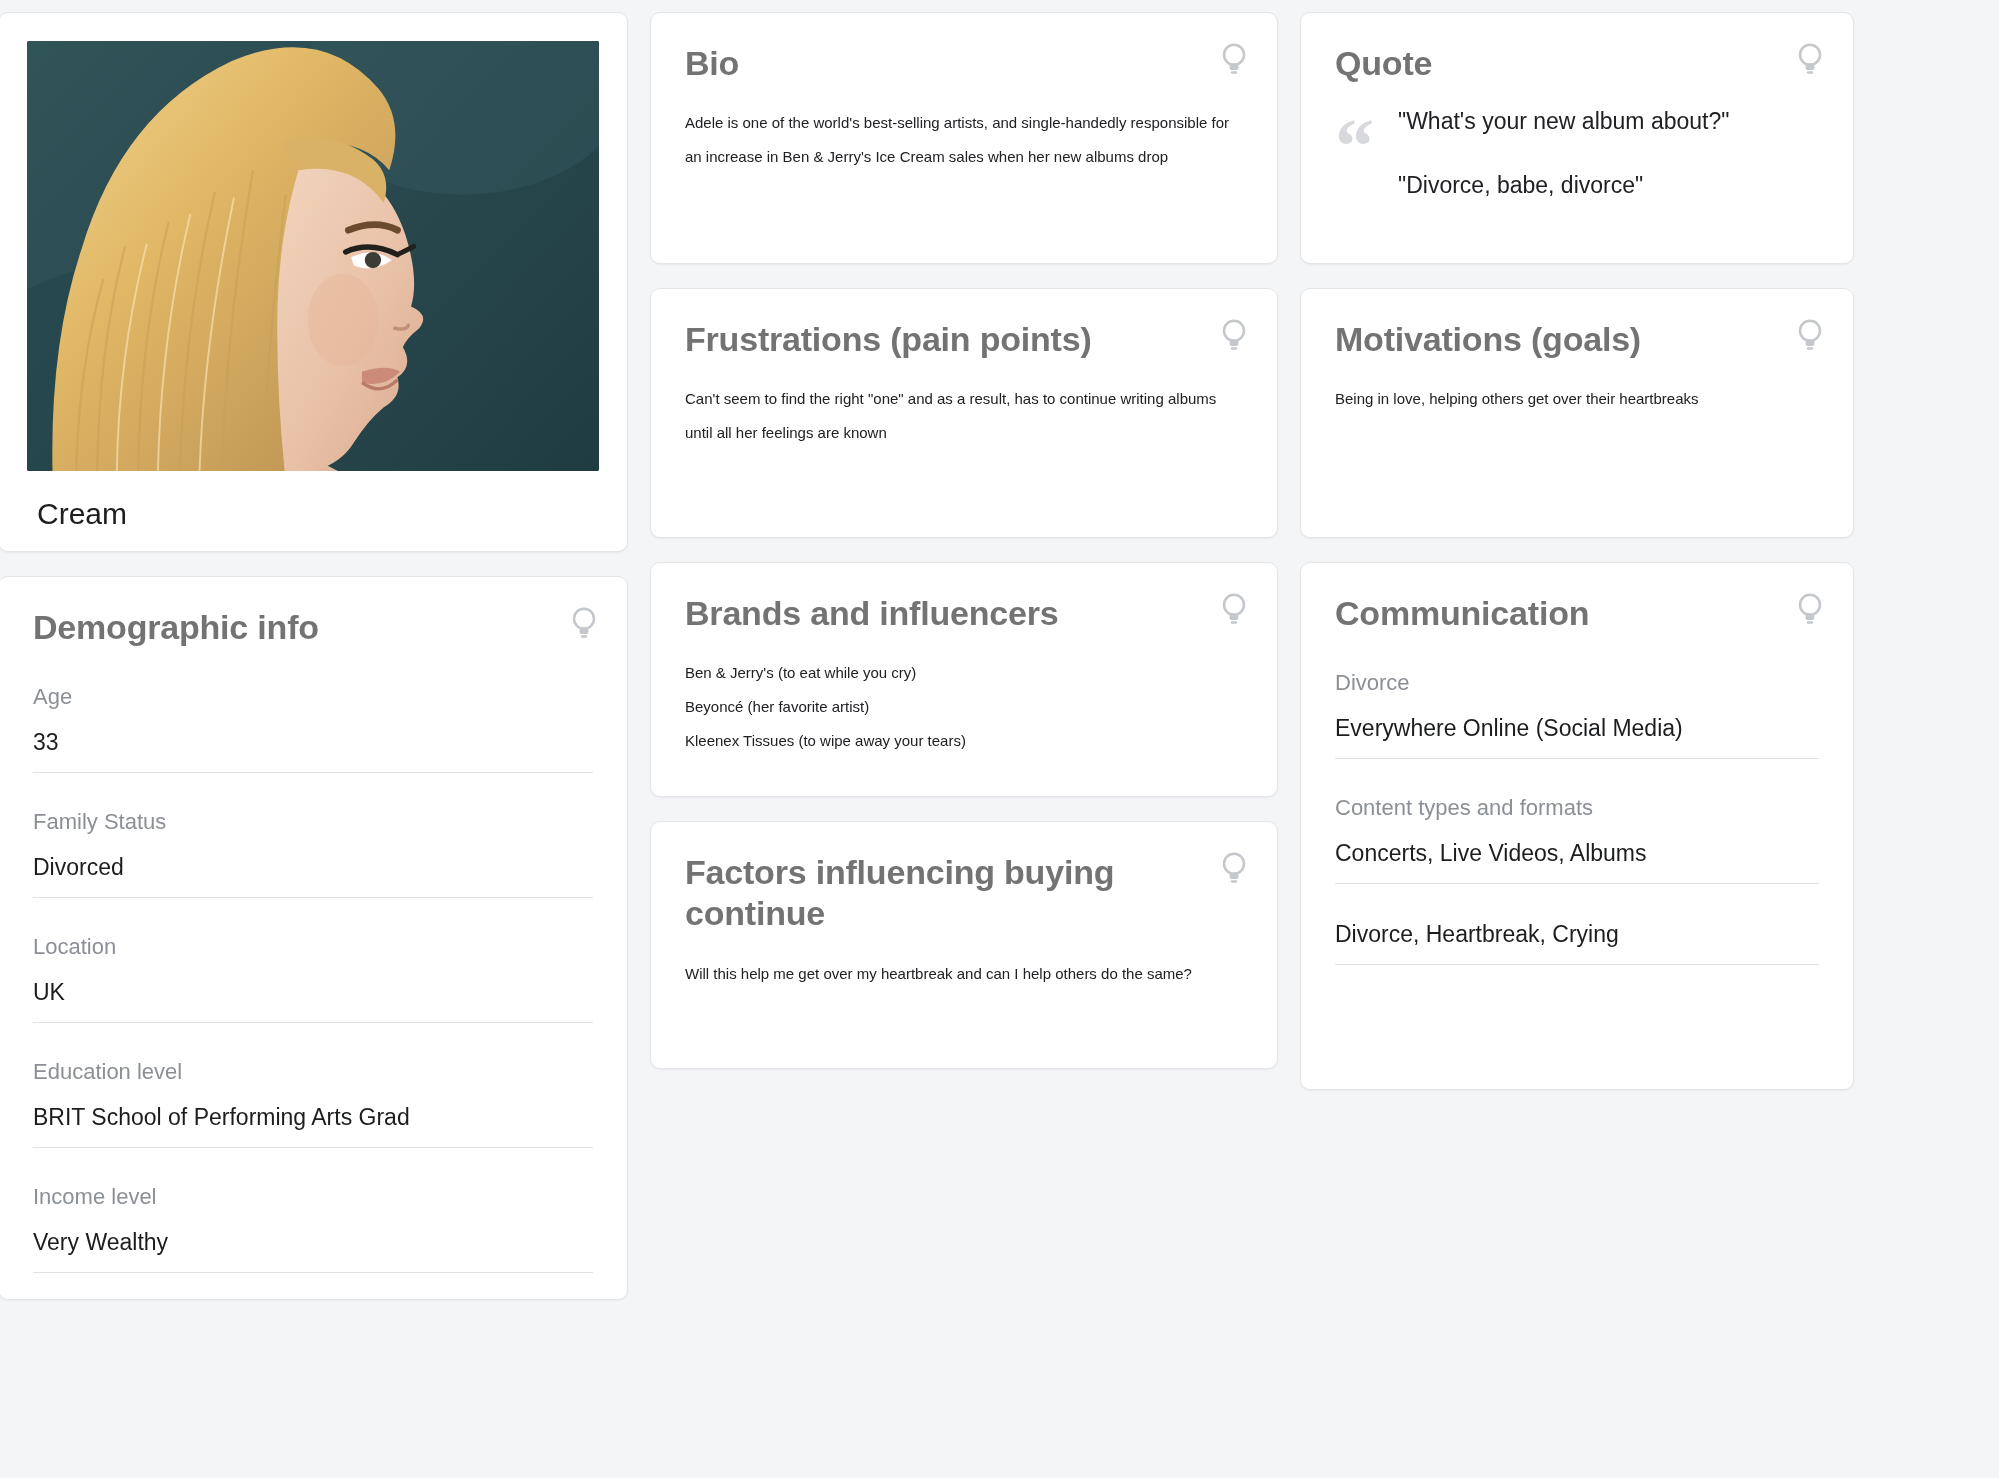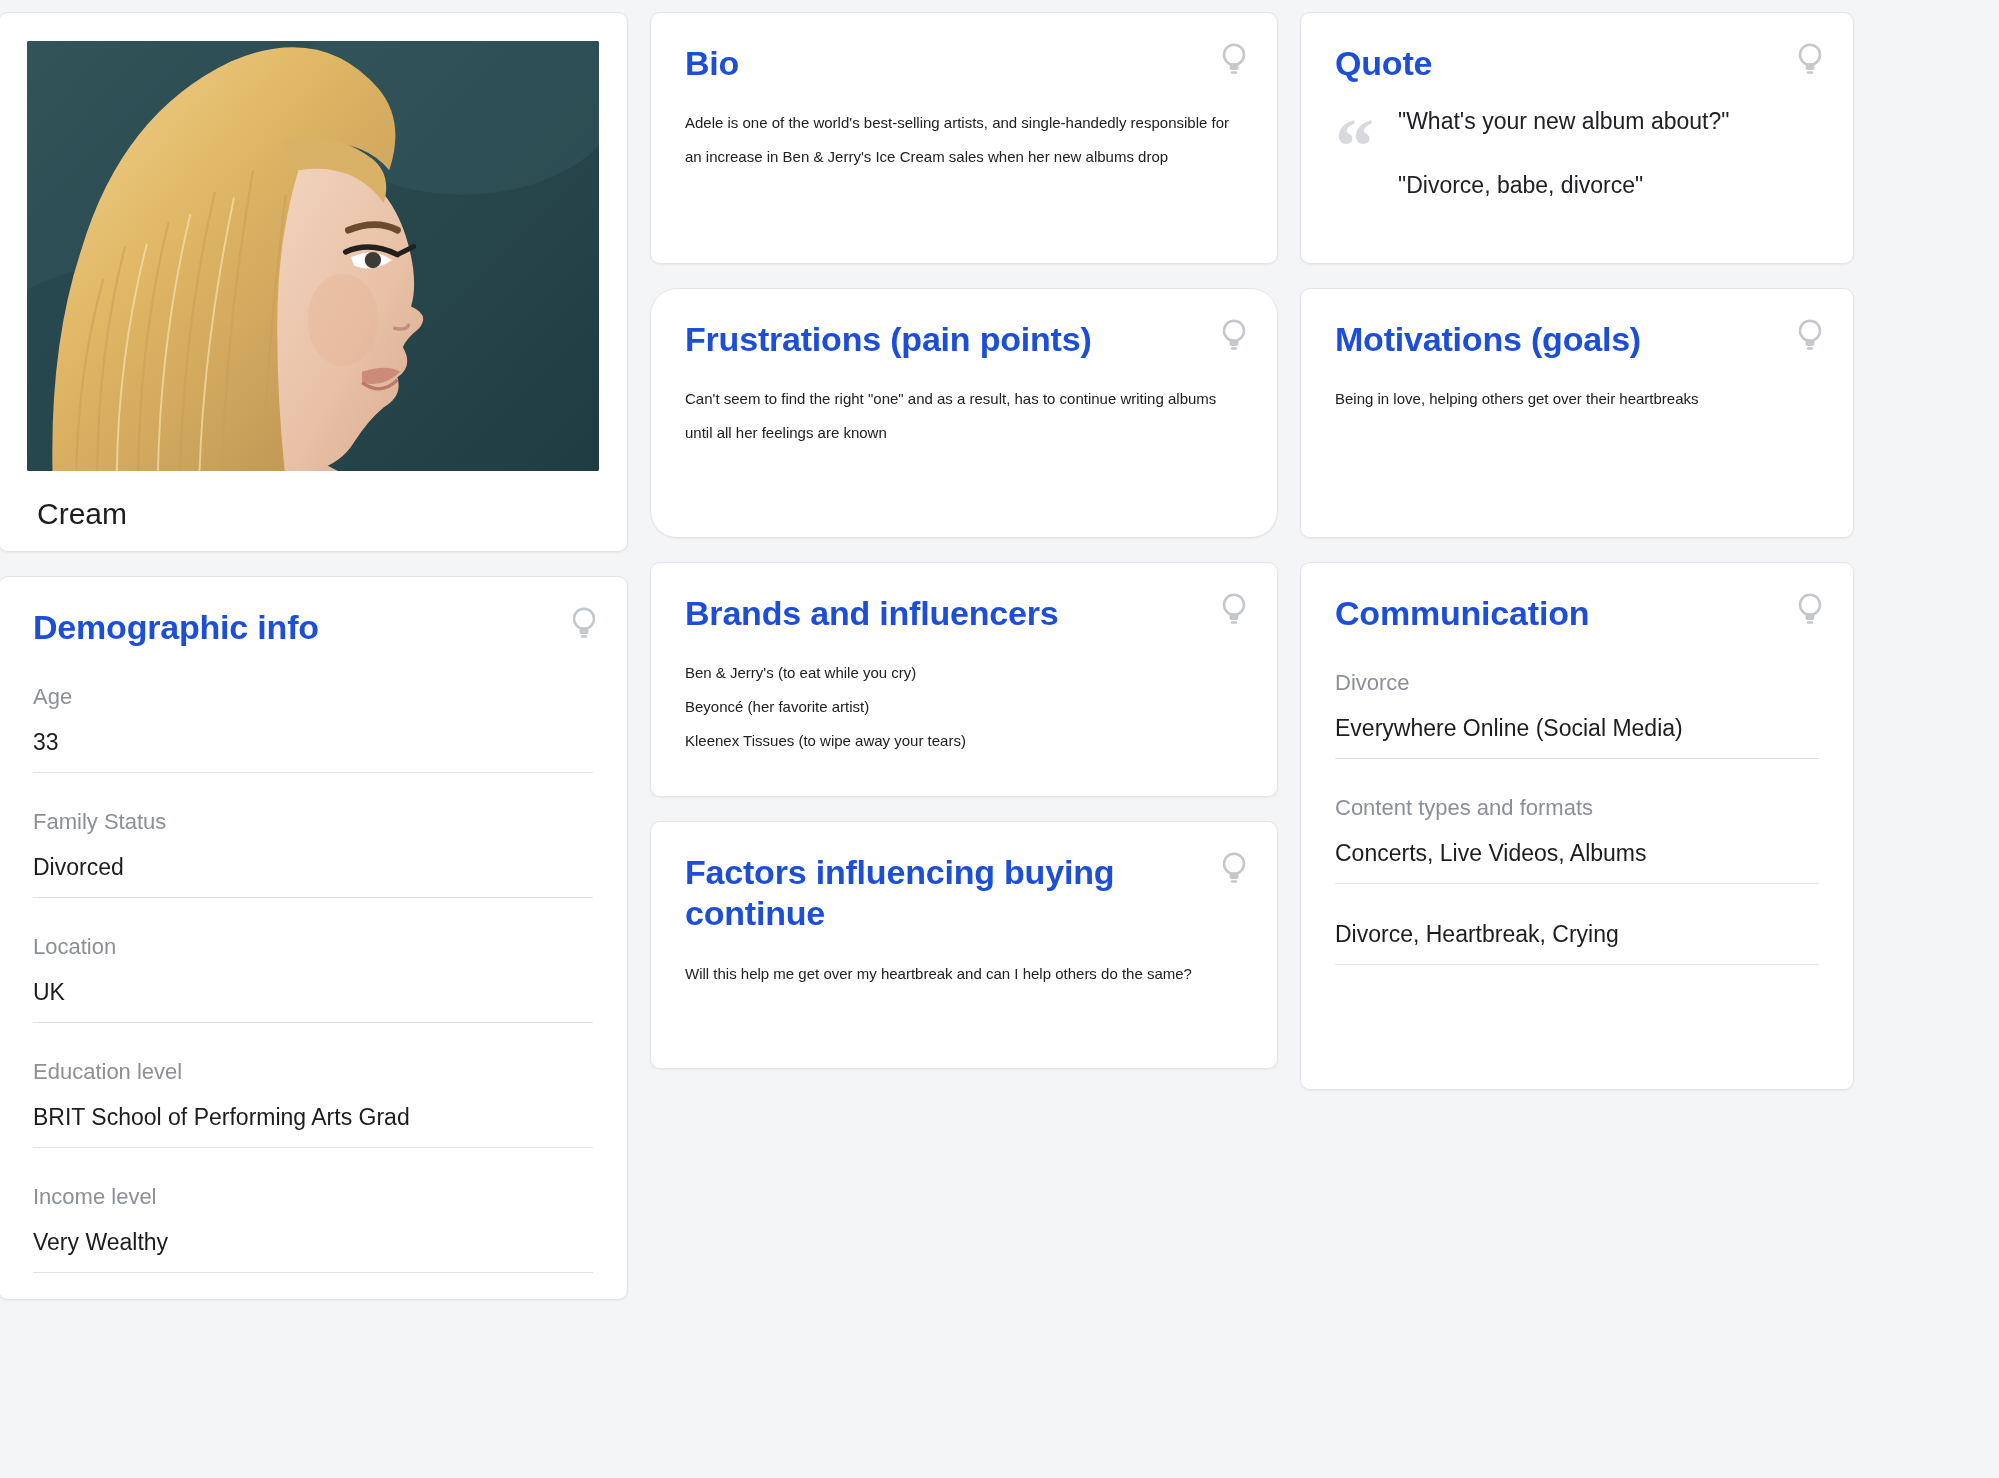--- a/index.html
+++ b/index.html
@@ -32,21 +32,21 @@
     position: relative;
     background: #ffffff;
     border: 1px solid #e3e5e8;
     border-radius: 10px;
     box-shadow: 0 1px 2px rgba(16,24,40,.05);
   }
 
   .card-title {
     font-size: 34px;
     font-weight: 700;
-    color: #1d4ed8;
+    color: #737373;
     letter-spacing: -0.2px;
     line-height: 1.22;
     padding-right: 60px;
   }
   .card-body {
     font-size: 15px;
     line-height: 34px;
     color: #202124;
     margin-top: 22px;
     white-space: pre-line;
@@ -75,21 +75,21 @@
   .photo-name {
     margin-top: 26px;
     font-size: 30px;
     color: #1b1d1f;
     padding-left: 10px;
   }
 
   
   .text-card { padding: 30px 34px 30px 34px; }
   .bio-card        { min-height: 252px; }
-  .frustration-card{ min-height: 250px; border-radius: 27px; }
+  .frustration-card{ min-height: 250px; }
   .motivation-card { min-height: 250px; }
   .quote-card      { min-height: 252px; }
   .brands-card     { min-height: 235px; }
   .factors-card    { min-height: 248px; }
 
   
   .quote-rows { margin-top: 20px; display: flex; }
   .quote-mark {
     font-family: "Liberation Serif", serif;
     font-size: 78px;

